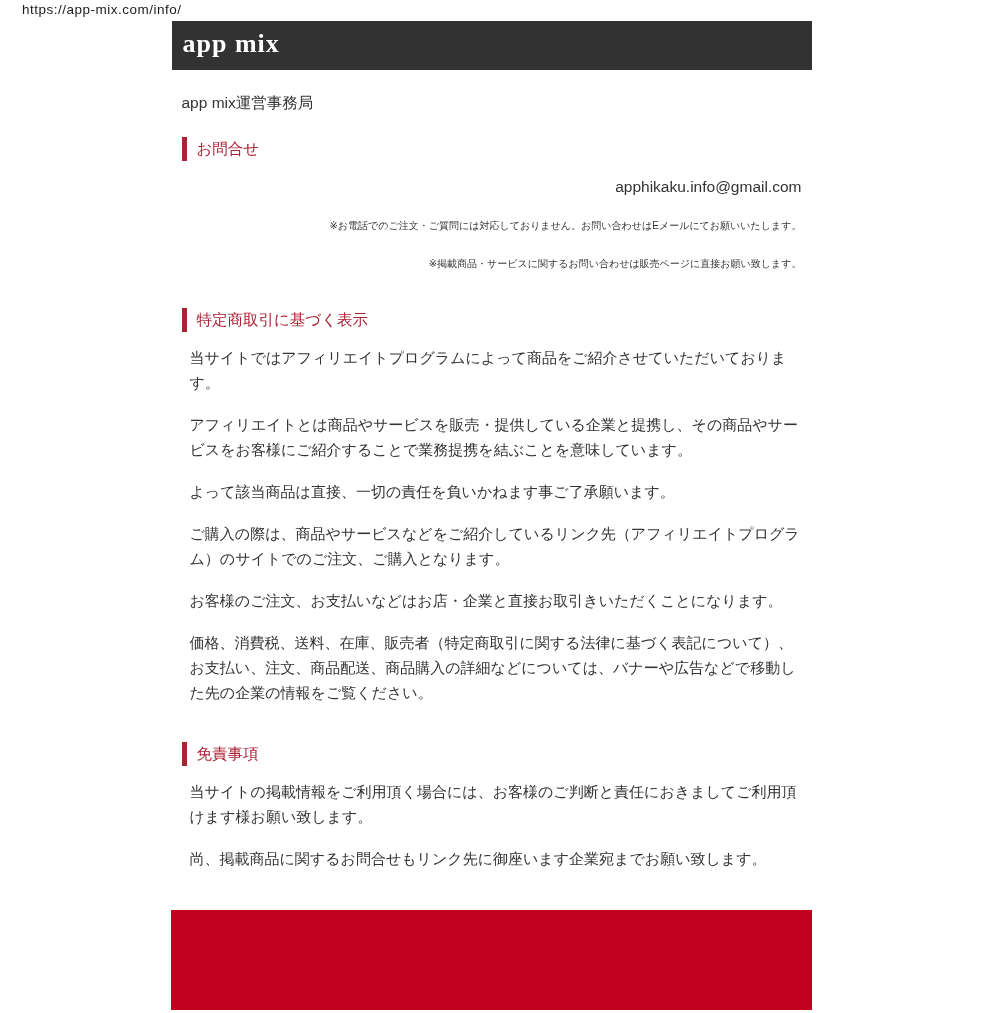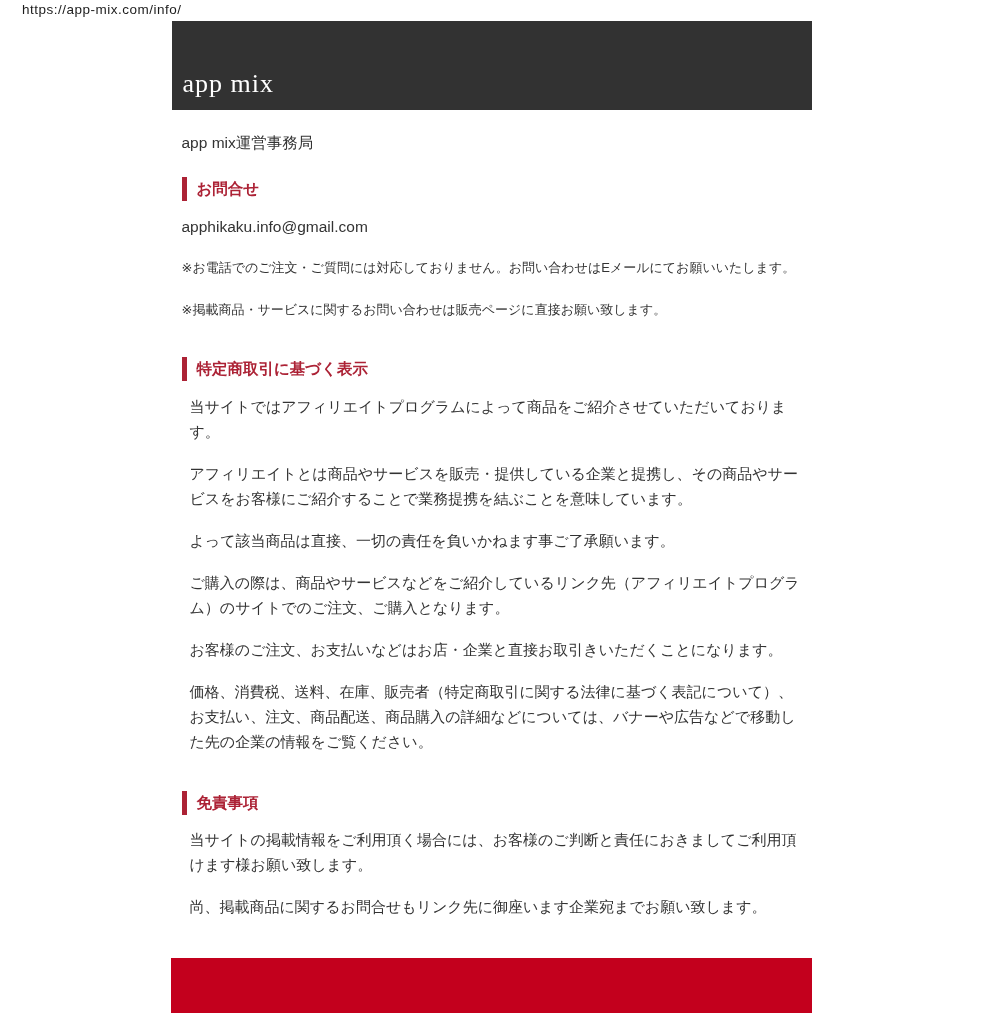--- a/index.html
+++ b/index.html
@@ -25,49 +25,50 @@
     margin: 0 auto;
     padding-top: 21px;
   }
   .site-header {
     background: #323232;
     color: #ffffff;
     padding: 10px 11px 13px 11px;
   }
   .site-title {
     font-family: "Liberation Serif", "DejaVu Serif", serif;
-    font-weight: normal;
+    font-weight: bold;
     font-size: 26px;
     line-height: 26px;
     letter-spacing: 1px;
-    margin-top: 40px;
   }
   .content { padding: 0 10px; }
   .operator {
     margin: 23px 0 4px 0;
     font-size: 15.5px;
   }
   .section-heading {
     margin-top: 37px;
     color: #ac2235;
     font-size: 15.5px;
-    font-weight: bold;
+    font-weight: normal;
     border-left: 5px solid #ac2235;
     padding-left: 10px;
     line-height: 24px;
   }
   .section-heading.contact-h { margin-top: 23px; }
   .email {
     margin-top: 17px;
     font-size: 15.5px;
+    text-align: right;
   }
   .note {
     margin-top: 23px;
-    font-size: 13px;
+    font-size: 10px;
     line-height: 1.45;
+    text-align: right;
   }
   .para {
     margin: 17px 0 0 8px;
     font-size: 15px;
     line-height: 25px;
   }
   .section-heading + .para { margin-top: 9px; }
   .site-footer {
     width: 641px;
     margin: 39px auto 0 auto;

